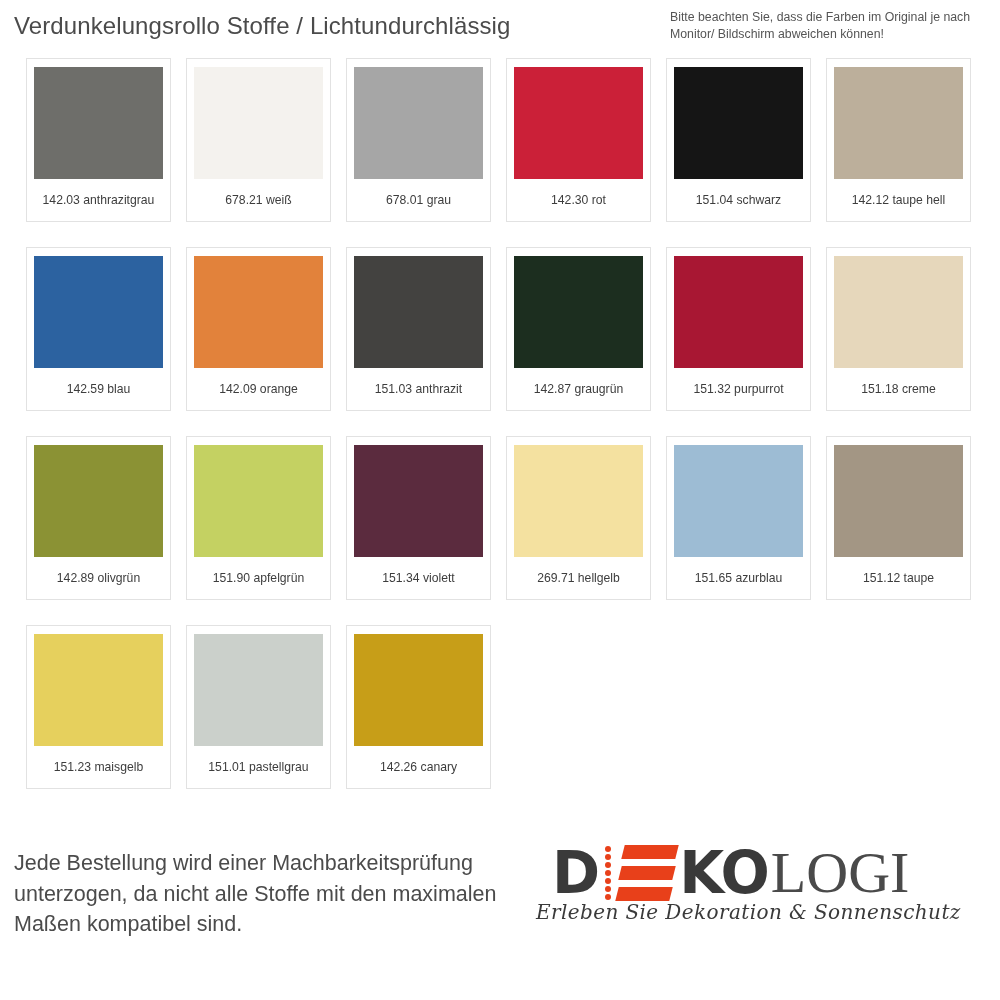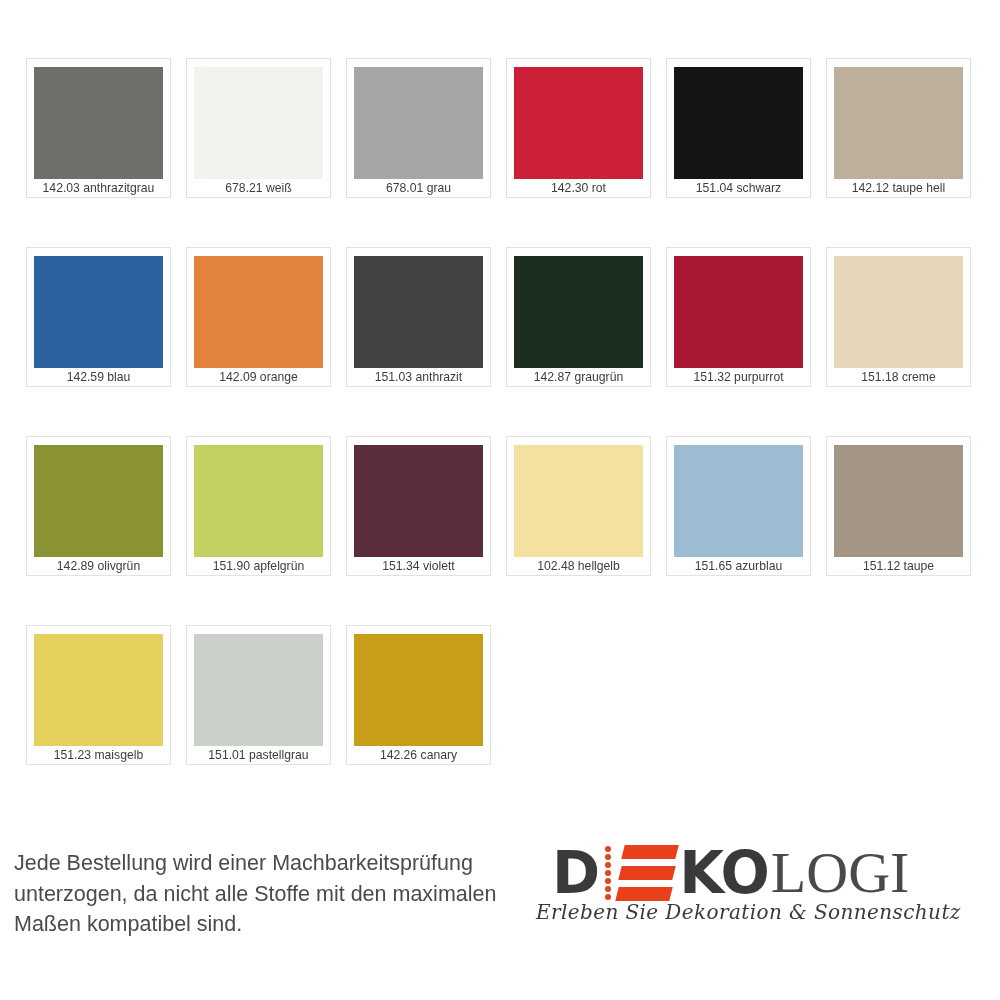--- a/index.html
+++ b/index.html
@@ -58,21 +58,21 @@
     width: 948px;
     display: grid;
     grid-template-columns: repeat(6, 145px);
     grid-auto-rows: 164px;
     column-gap: 15px;
     row-gap: 25px;
   }
 
   .swatch-card {
     width: 145px;
-    height: 140px;
+    height: 164px;
     border: 1px solid #e2e2e2;
     background: #ffffff;
     padding: 8px 8px 0 8px;
     display: flex;
     flex-direction: column;
     align-items: center;
   }
 
   .swatch-color {
     width: 129px;
@@ -205,20 +205,24 @@
     color: #3a3a3a;
     letter-spacing: 0.4px;
     white-space: nowrap;
   }
 </style>
 </head>
 <body>
 
 <div class="page">
 
+  <div class="header">
+    <div class="page-title">Verdunkelungsrollo Stoffe / Lichtundurchlässig</div>
+    <div class="monitor-notice">Bitte beachten Sie, dass die Farben im Original je nach Monitor/ Bildschirm abweichen können!</div>
+  </div>
 
   <div class="grid" id="swatch-grid">
       <div class="swatch-card">
         <div class="swatch-color" style="background: rgb(110, 110, 106);"></div>
         <div class="swatch-label">142.03 anthrazitgrau</div>
       </div>
       <div class="swatch-card">
         <div class="swatch-color" style="background: rgb(244, 242, 238);"></div>
         <div class="swatch-label">678.21 weiß</div>
       </div>
@@ -269,21 +273,21 @@
       <div class="swatch-card">
         <div class="swatch-color" style="background: rgb(196, 209, 98);"></div>
         <div class="swatch-label">151.90 apfelgrün</div>
       </div>
       <div class="swatch-card">
         <div class="swatch-color" style="background: rgb(91, 43, 62);"></div>
         <div class="swatch-label">151.34 violett</div>
       </div>
       <div class="swatch-card">
         <div class="swatch-color" style="background: rgb(244, 225, 160);"></div>
-        <div class="swatch-label">102.48 hellgelb</div>
+        <div class="swatch-label">269.71 hellgelb</div>
       </div>
       <div class="swatch-card">
         <div class="swatch-color" style="background: rgb(157, 188, 212);"></div>
         <div class="swatch-label">151.65 azurblau</div>
       </div>
       <div class="swatch-card">
         <div class="swatch-color" style="background: rgb(163, 150, 132);"></div>
         <div class="swatch-label">151.12 taupe</div>
       </div>
       <div class="swatch-card">

